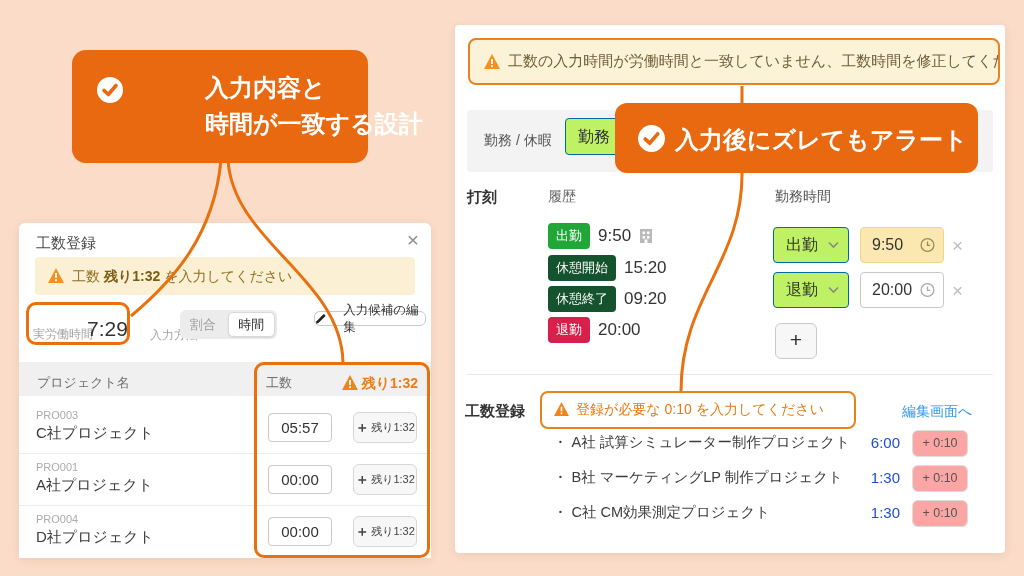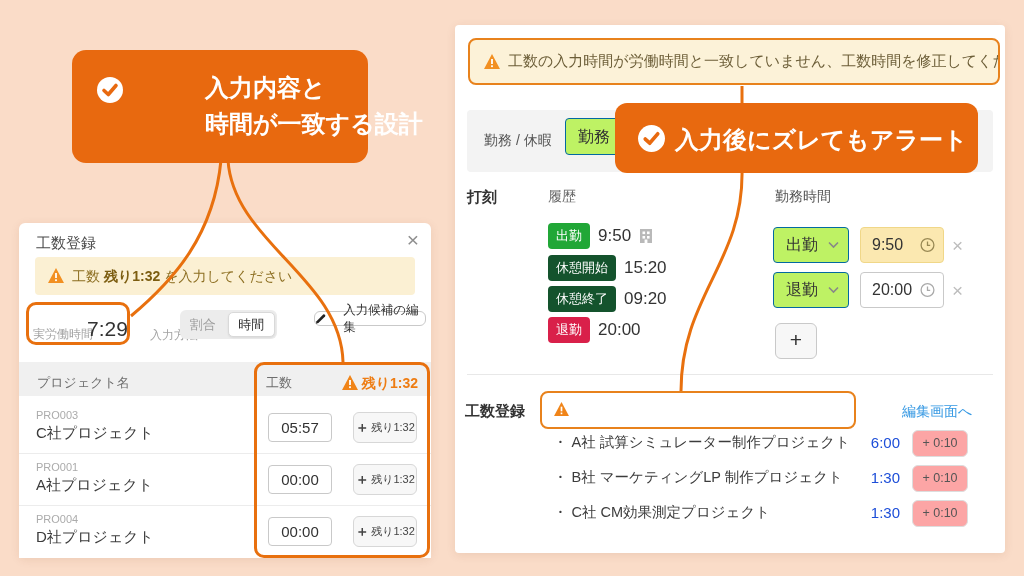--- a/index.html
+++ b/index.html
@@ -235,20 +235,21 @@
 
     <div class="rp-divider"></div>
 
     <div class="sec-label" style="left:10px;top:377px">工数登録</div>
     <div class="ks-alert">
       <svg class="warn-tri" style="left:12px;top:9px;width:15px;height:14px" viewBox="0 0 16 15">
         <path d="M8 0 L16 15 L0 15 Z" fill="#f08418"></path>
           <rect x="7.1" y="5" width="1.8" height="5" fill="#fff"></rect>
           <rect x="7.1" y="11.3" width="1.8" height="1.8" fill="#fff"></rect>
       </svg>
+      <div class="txt">登録が必要な 0:10 を入力してください</div>
     </div>
     <div class="ks-link">編集画面へ</div>
 
     <div class="ks-item-name" style="top:408px">・ A社 試算シミュレーター制作プロジェクト</div>
     <div class="ks-time" style="top:409px">6:00</div>
     <div class="ks-add" style="top:405px">+ 0:10</div>
 
     <div class="ks-item-name" style="top:443px">・ B社 マーケティングLP 制作プロジェクト</div>
     <div class="ks-time" style="top:444px">1:30</div>
     <div class="ks-add" style="top:440px">+ 0:10</div>

